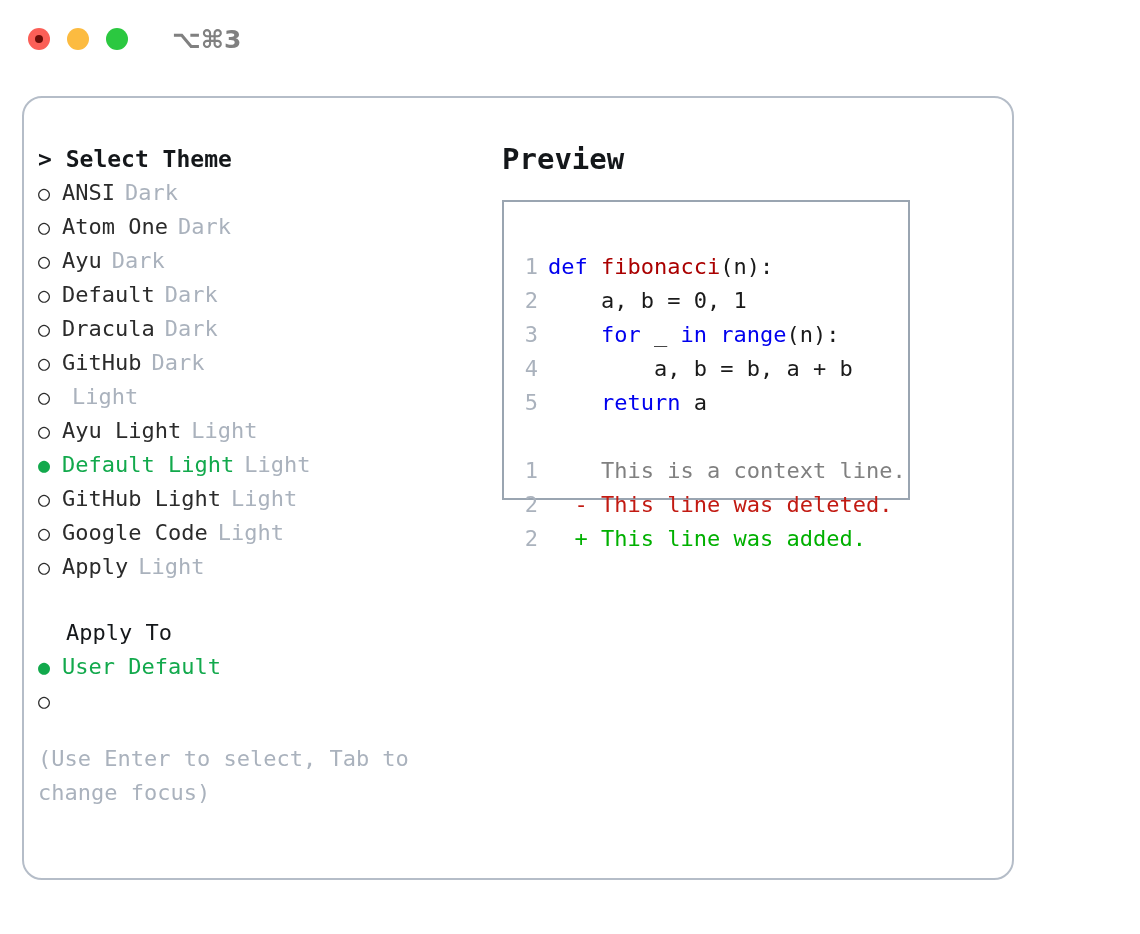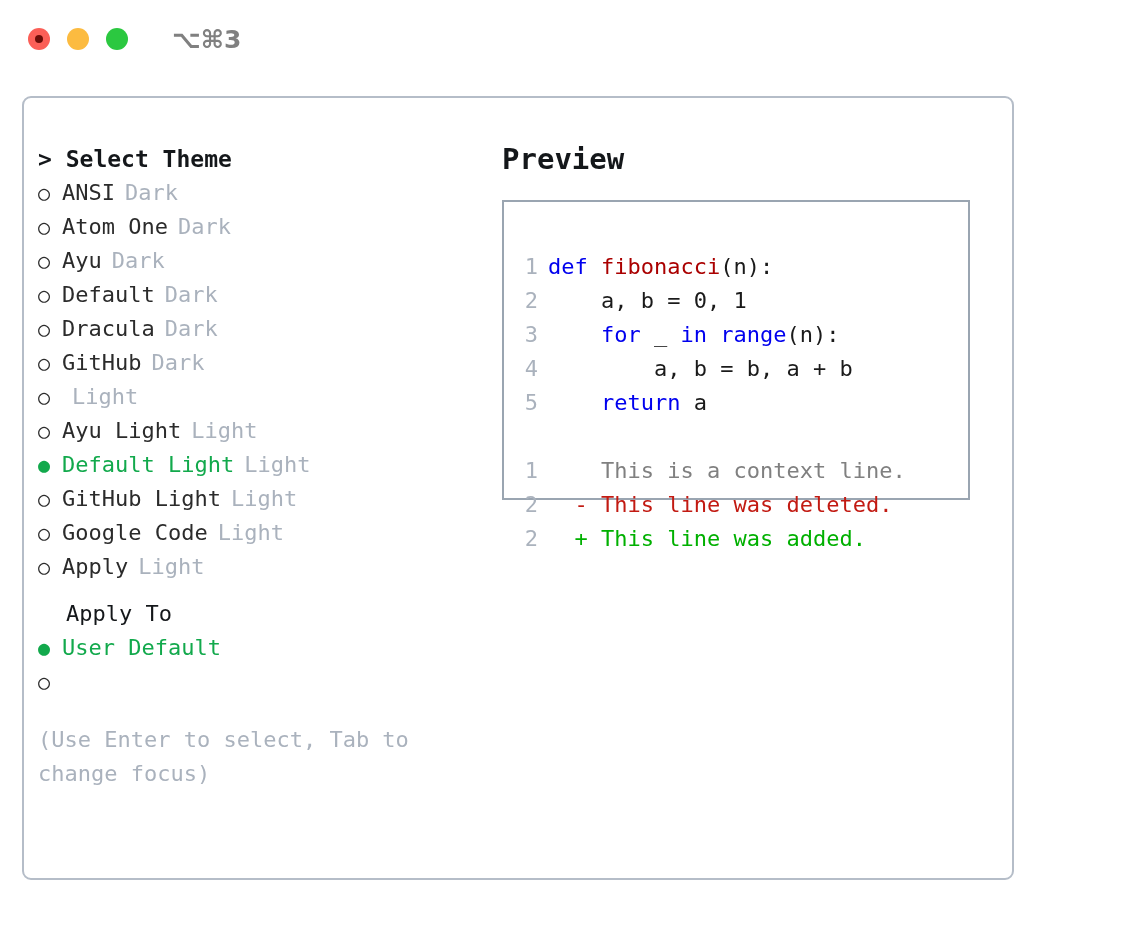--- a/index.html
+++ b/index.html
@@ -71,21 +71,21 @@
   }
 
   
   .panel {
     position: absolute;
     left: 22px;
     top: 96px;
     width: 992px;
     height: 784px;
     border: 2px solid #b5bdc8;
-    border-radius: 9px;
+    border-radius: 20px;
     box-sizing: border-box;
     background: #ffffff;
   }
 
   .panel-inner {
     position: relative;
     width: 100%;
     height: 100%;
   }
 
@@ -125,21 +125,21 @@
     font-size: 20px;
   }
   .bullet.sel { color: #12a94c; }
   .theme-name { color: #2b2b2b; }
   .theme-item.selected .theme-name { color: #12a94c; }
   .theme-kind {
     color: #aab2bd;
     margin-left: 10px;
   }
 
-  .apply-block { margin-top: 13px; }
+  .apply-block { margin-top: 32px; }
   .apply-header {
     font-size: 22px;
     color: #14171a;
     line-height: 34px;
     padding-left: 28px;
     white-space: pre;
   }
   .apply-list { margin: 0; padding: 0; list-style: none; }
 
   .hint {
@@ -160,21 +160,21 @@
   }
   .preview-header {
     font-size: 29px;
     font-weight: bold;
     color: #14171a;
     line-height: 34px;
     white-space: pre;
   }
   .preview-box {
     margin-top: 24px;
-    width: 468px;
+    width: 408px;
     height: 300px;
     border: 2px solid #9aa5b1;
     box-sizing: border-box;
     background: #ffffff;
     position: relative;
   }
   .code {
     position: absolute;
     left: 12px;
     top: 48px;

